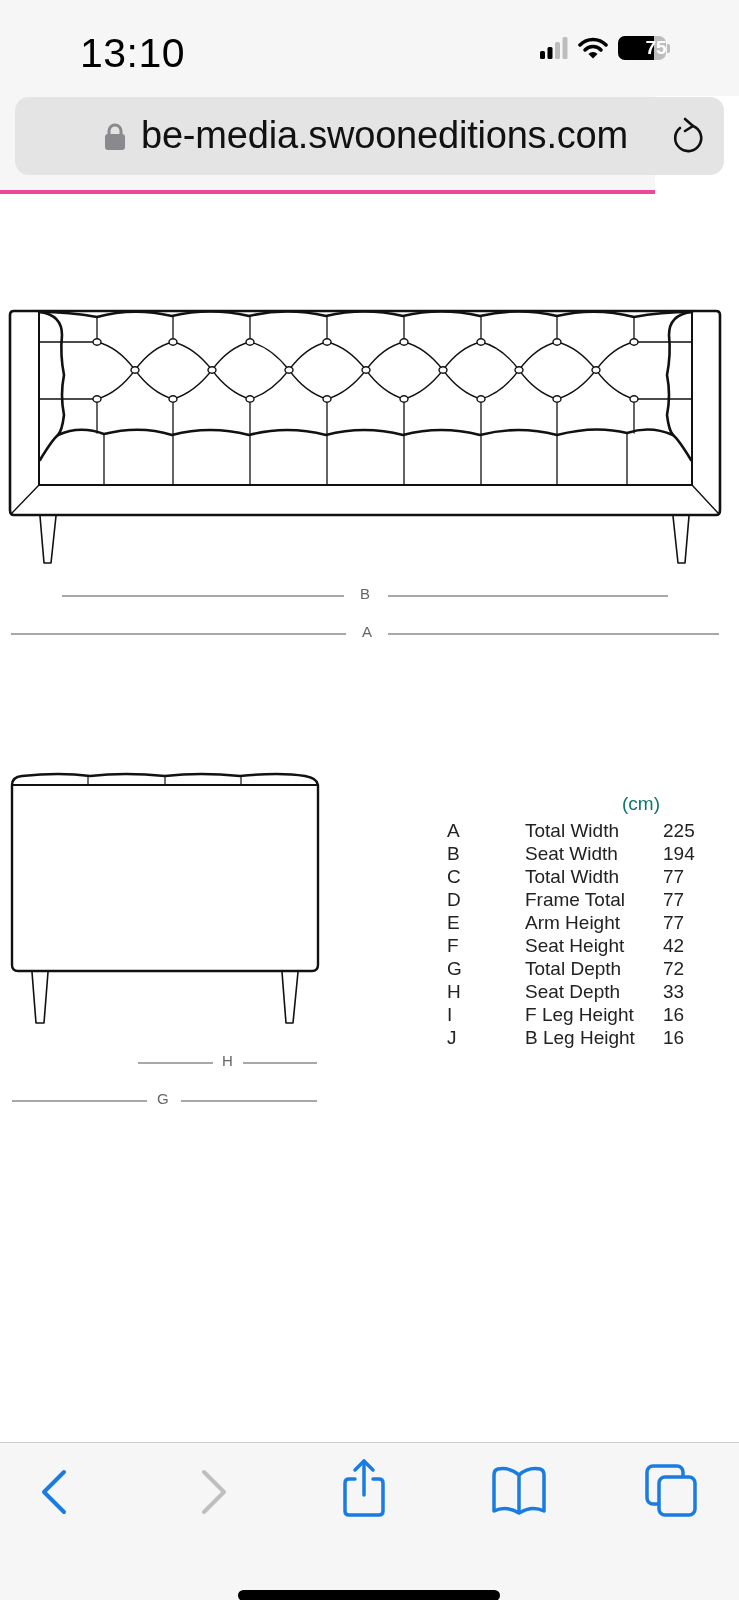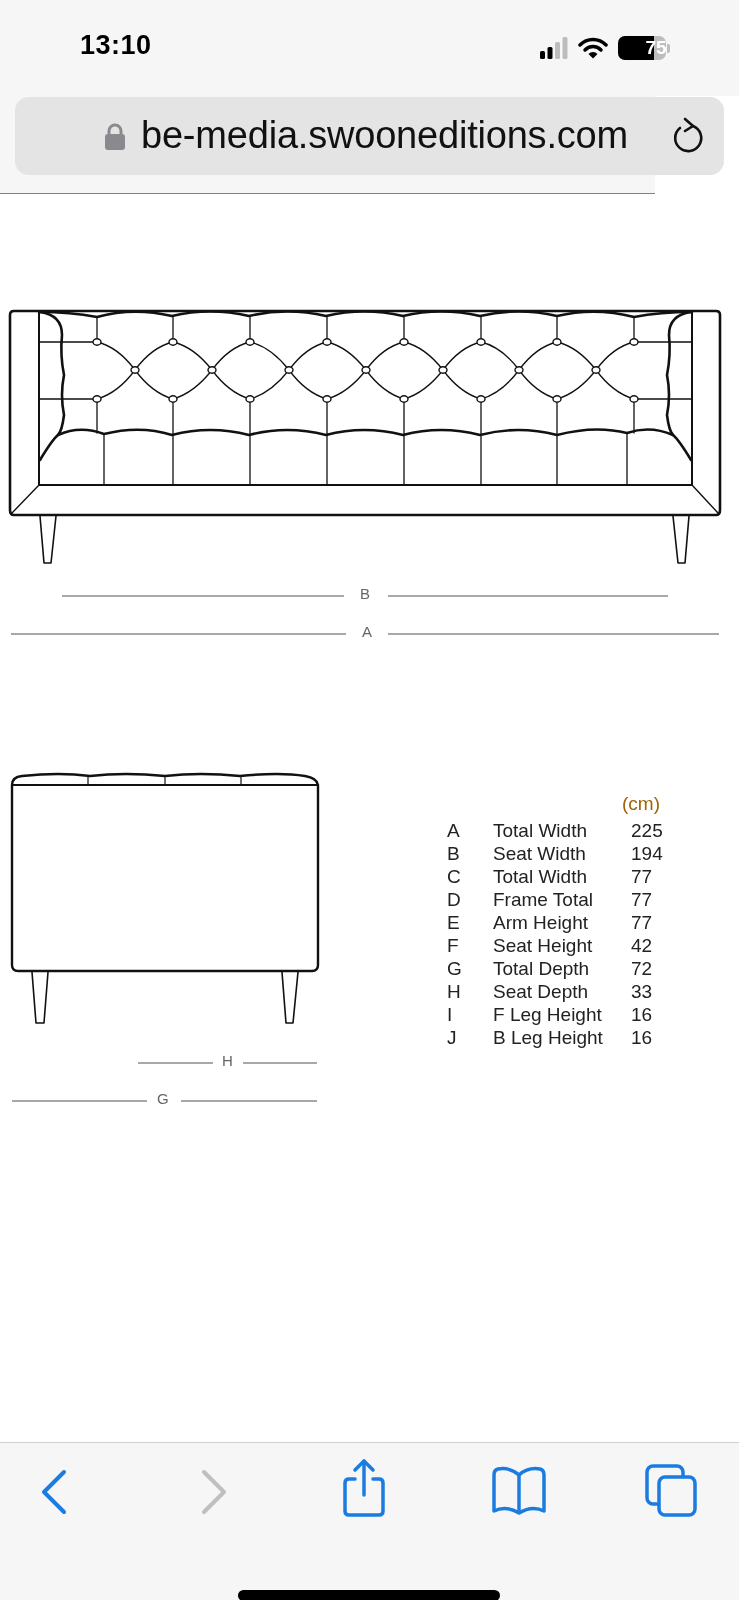--- a/index.html
+++ b/index.html
@@ -1,42 +1,42 @@
 <!DOCTYPE html>
 <html><head>
 <meta charset="utf-8">
 <style>
   * { box-sizing: border-box; margin: 0; padding: 0; }
   html, body { width: 739px; height: 1600px; overflow: hidden; background: #ffffff; }
   body { position: relative; font-family: "Liberation Sans", sans-serif; color: #000; }
 
   .status-bar { position: absolute; left: 0; top: 0; width: 739px; height: 96px; background: #f6f6f6; }
-  .status-time { position: absolute; left: 80px; top: 30px; font-size: 27px; font-weight: 700; letter-spacing: 0.5px; }
+  .status-time { position: absolute; left: 80px; top: 30px; font-size: 41px; font-weight: 400; letter-spacing: 0.5px; }
   .status-icons { position: absolute; left: 540px; top: 36px; display: flex; align-items: center; gap: 10px; }
   .battery { display: flex; align-items: center; }
   .battery-body { position: relative; width: 48px; height: 24px; border-radius: 7px; background: #bdbdbd; overflow: hidden; }
   .battery-fill { position: absolute; left: 0; top: 0; bottom: 0; width: 75%; background: #000; }
   .battery-text { position: absolute; left: 0; top: 0; width: 100%; height: 100%; display: flex; align-items: center; justify-content: center; color: #fff; font-size: 19px; font-weight: 700; padding-left: 28px; }
   .battery-cap { width: 3px; height: 9px; background: #bdbdbd; border-radius: 0 2px 2px 0; margin-left: 1px; }
 
-  .address-area { position: absolute; left: 0; top: 96px; width: 655px; height: 98px; background: #f6f6f6; border-bottom: 1px solid #ec4899; }
+  .address-area { position: absolute; left: 0; top: 96px; width: 655px; height: 98px; background: #f6f6f6; border-bottom: 4px solid #ec4899; }
   .address-bar { position: absolute; left: 15px; top: 1px; width: 709px; height: 78px; background: #e4e4e4; border-radius: 14px; }
   .lock { position: absolute; left: 90px; top: 26px; }
   .url { position: absolute; left: 126px; top: 17px; font-size: 38px; color: #111; letter-spacing: -0.2px; }
   .reload { position: absolute; left: 656px; top: 20px; }
 
   .content { position: absolute; left: 0; top: 195px; width: 739px; height: 1247px; background: #fff; }
   .dim-label { position: absolute; font-size: 15px; color: #666; }
   .dim-line { position: absolute; height: 1.5px; background: #a8a8a8; }
 
   .spec-table { position: absolute; left: 447px; top: 598px; font-size: 19px; color: #222; line-height: 23px; }
-  .spec-unit { position: absolute; left: 622px; top: 598px; font-size: 19px; color: #a16207; }
+  .spec-unit { position: absolute; left: 622px; top: 598px; font-size: 19px; color: #0f766e; }
   .spec-row { display: flex; }
   .spec-letter { width: 46px; }
-  .spec-name { width: 138px; }
+  .spec-name { width: 138px; margin-left: 32px; }
   .spec-val { width: 40px; }
 
   .toolbar { position: absolute; left: 0; top: 1442px; width: 739px; height: 158px; background: #f6f6f6; border-top: 1px solid #cfcfcf; }
   .tb-btn { position: absolute; top: 24px; }
   .home-indicator { position: absolute; left: 238px; top: 147px; width: 262px; height: 11px; border-radius: 6px; background: #000; }
 </style>
 </head>
 <body>
 
 <div class="status-bar">

